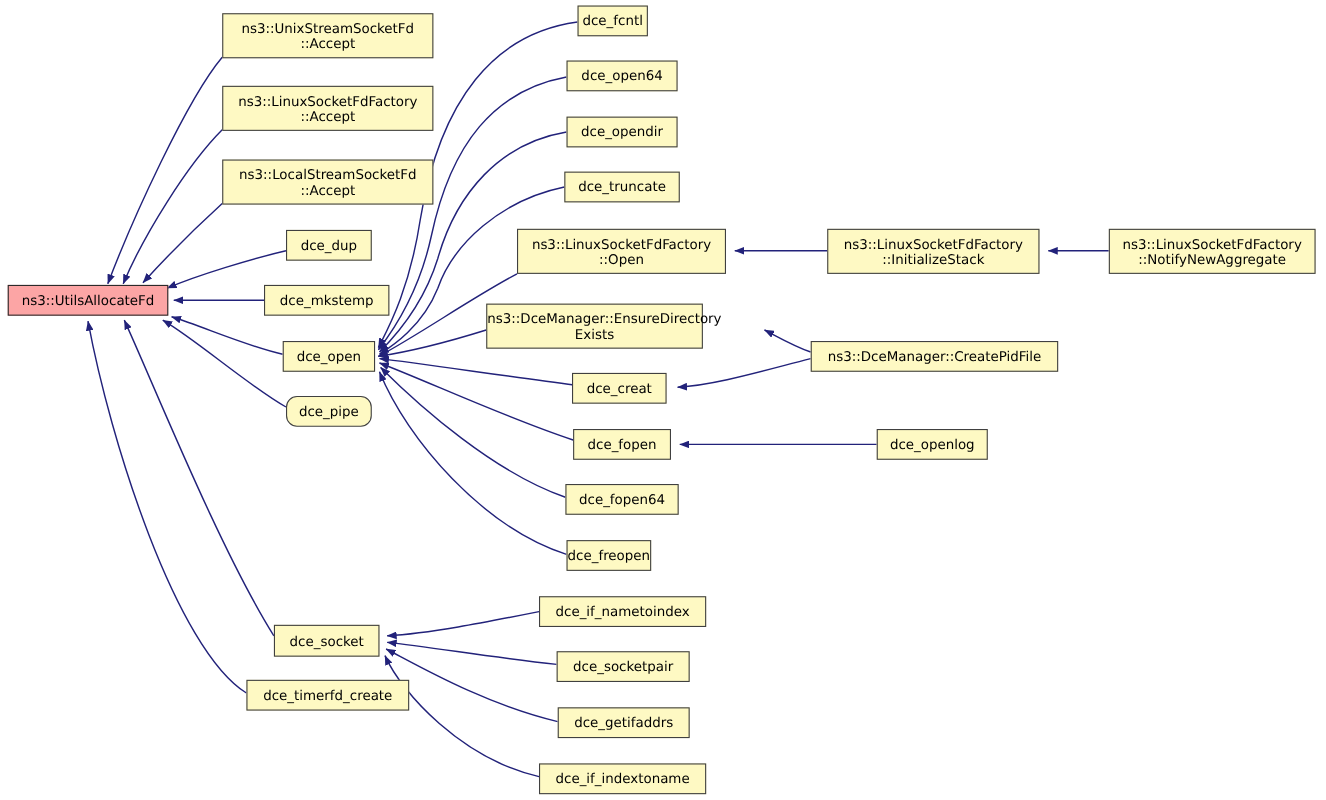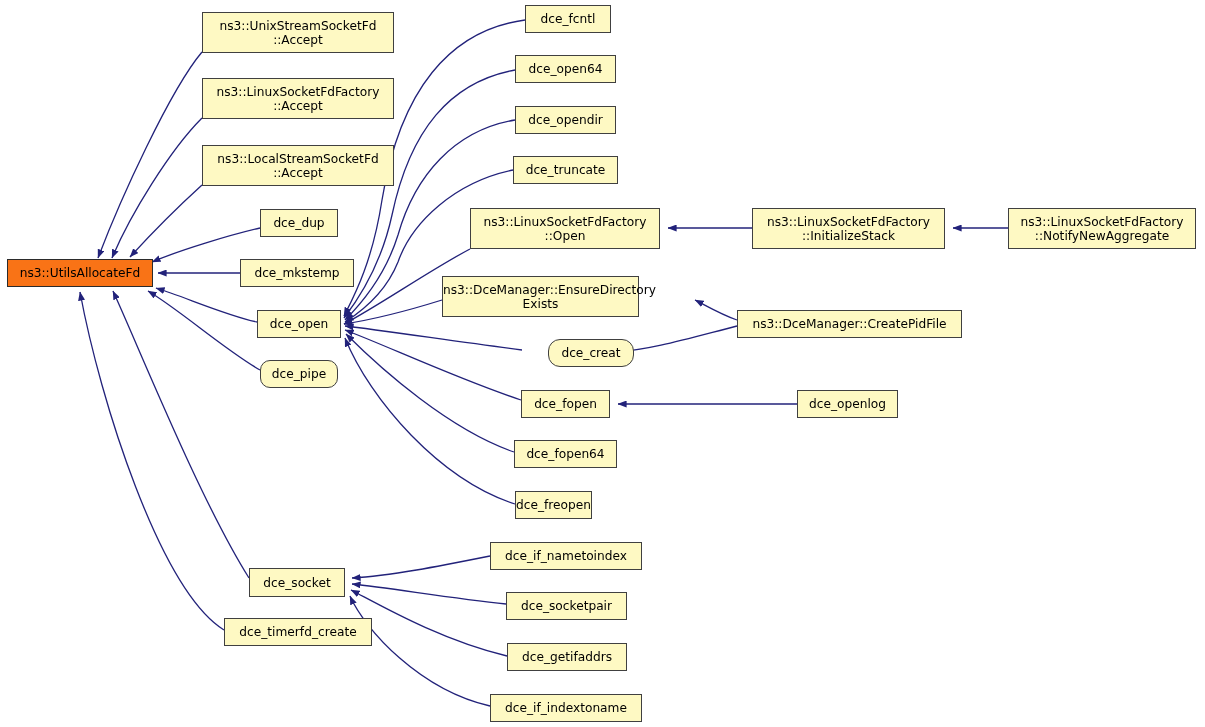--- a/index.html
+++ b/index.html
@@ -30,21 +30,21 @@
     font-size: 12.2px;
     line-height: 14px;
     display: flex;
     align-items: center;
     justify-content: center;
     text-align: center;
     white-space: pre-line;
     z-index: 5;
   }
   .node.root {
-    background: #f97316;
+    background: #fca5a5;
     border: 1px solid #2b2b2b;
   }
   .node .lbl {
     display: block;
     width: 100%;
     white-space: pre-line;
   }
 </style>
 </head>
 <body>
@@ -94,29 +94,29 @@
       <div class="node" style="left: 202px; top: 78px; width: 192px; height: 41px;"><span class="lbl">ns3::LinuxSocketFdFactory
 ::Accept</span></div>
       <div class="node" style="left: 202px; top: 145px; width: 192px; height: 41px;"><span class="lbl">ns3::LocalStreamSocketFd
 ::Accept</span></div>
       <div class="node" style="left: 260px; top: 209px; width: 78px; height: 28px;"><span class="lbl">dce_dup</span></div>
       <div class="node" style="left: 240px; top: 259px; width: 114px; height: 28px;"><span class="lbl">dce_mkstemp</span></div>
       <div class="node" style="left: 257px; top: 310px; width: 84px; height: 28px;"><span class="lbl">dce_open</span></div>
       <div class="node" style="left: 260px; top: 360px; width: 78px; height: 28px; border-radius: 10px;"><span class="lbl">dce_pipe</span></div>
       <div class="node" style="left: 249px; top: 568px; width: 96px; height: 29px;"><span class="lbl">dce_socket</span></div>
       <div class="node" style="left: 224px; top: 618px; width: 148px; height: 28px;"><span class="lbl">dce_timerfd_create</span></div>
-      <div class="node" style="left: 525px; top: 5px; width: 86px; height: 28px;"><span class="lbl">dce_fcntl</span></div>
+      <div class="node" style="left: 525px; top: 5px; width: 64px; height: 28px;"><span class="lbl">dce_fcntl</span></div>
       <div class="node" style="left: 515px; top: 55px; width: 101px; height: 28px;"><span class="lbl">dce_open64</span></div>
       <div class="node" style="left: 515px; top: 106px; width: 101px; height: 28px;"><span class="lbl">dce_opendir</span></div>
       <div class="node" style="left: 513px; top: 156px; width: 105px; height: 28px;"><span class="lbl">dce_truncate</span></div>
       <div class="node" style="left: 470px; top: 208px; width: 190px; height: 41px;"><span class="lbl">ns3::LinuxSocketFdFactory
 ::Open</span></div>
       <div class="node" style="left: 442px; top: 276px; width: 197px; height: 41px;"><span class="lbl">ns3::DceManager::EnsureDirectory
 Exists</span></div>
-      <div class="node" style="left: 548px; top: 339px; width: 86px; height: 28px; border-radius: 12px;"><span class="lbl">dce_creat</span></div>
+      <div class="node" style="left: 520px; top: 339px; width: 86px; height: 28px;"><span class="lbl">dce_creat</span></div>
       <div class="node" style="left: 521px; top: 390px; width: 89px; height: 28px;"><span class="lbl">dce_fopen</span></div>
       <div class="node" style="left: 514px; top: 440px; width: 103px; height: 28px;"><span class="lbl">dce_fopen64</span></div>
       <div class="node" style="left: 515px; top: 491px; width: 77px; height: 28px;"><span class="lbl">dce_freopen</span></div>
       <div class="node" style="left: 490px; top: 542px; width: 152px; height: 28px;"><span class="lbl">dce_if_nametoindex</span></div>
       <div class="node" style="left: 506px; top: 592px; width: 121px; height: 28px;"><span class="lbl">dce_socketpair</span></div>
       <div class="node" style="left: 507px; top: 643px; width: 120px; height: 28px;"><span class="lbl">dce_getifaddrs</span></div>
       <div class="node" style="left: 490px; top: 694px; width: 152px; height: 28px;"><span class="lbl">dce_if_indextoname</span></div>
       <div class="node" style="left: 752px; top: 208px; width: 193px; height: 41px;"><span class="lbl">ns3::LinuxSocketFdFactory
 ::InitializeStack</span></div>
       <div class="node" style="left: 737px; top: 310px; width: 225px; height: 28px;"><span class="lbl">ns3::DceManager::CreatePidFile</span></div>

